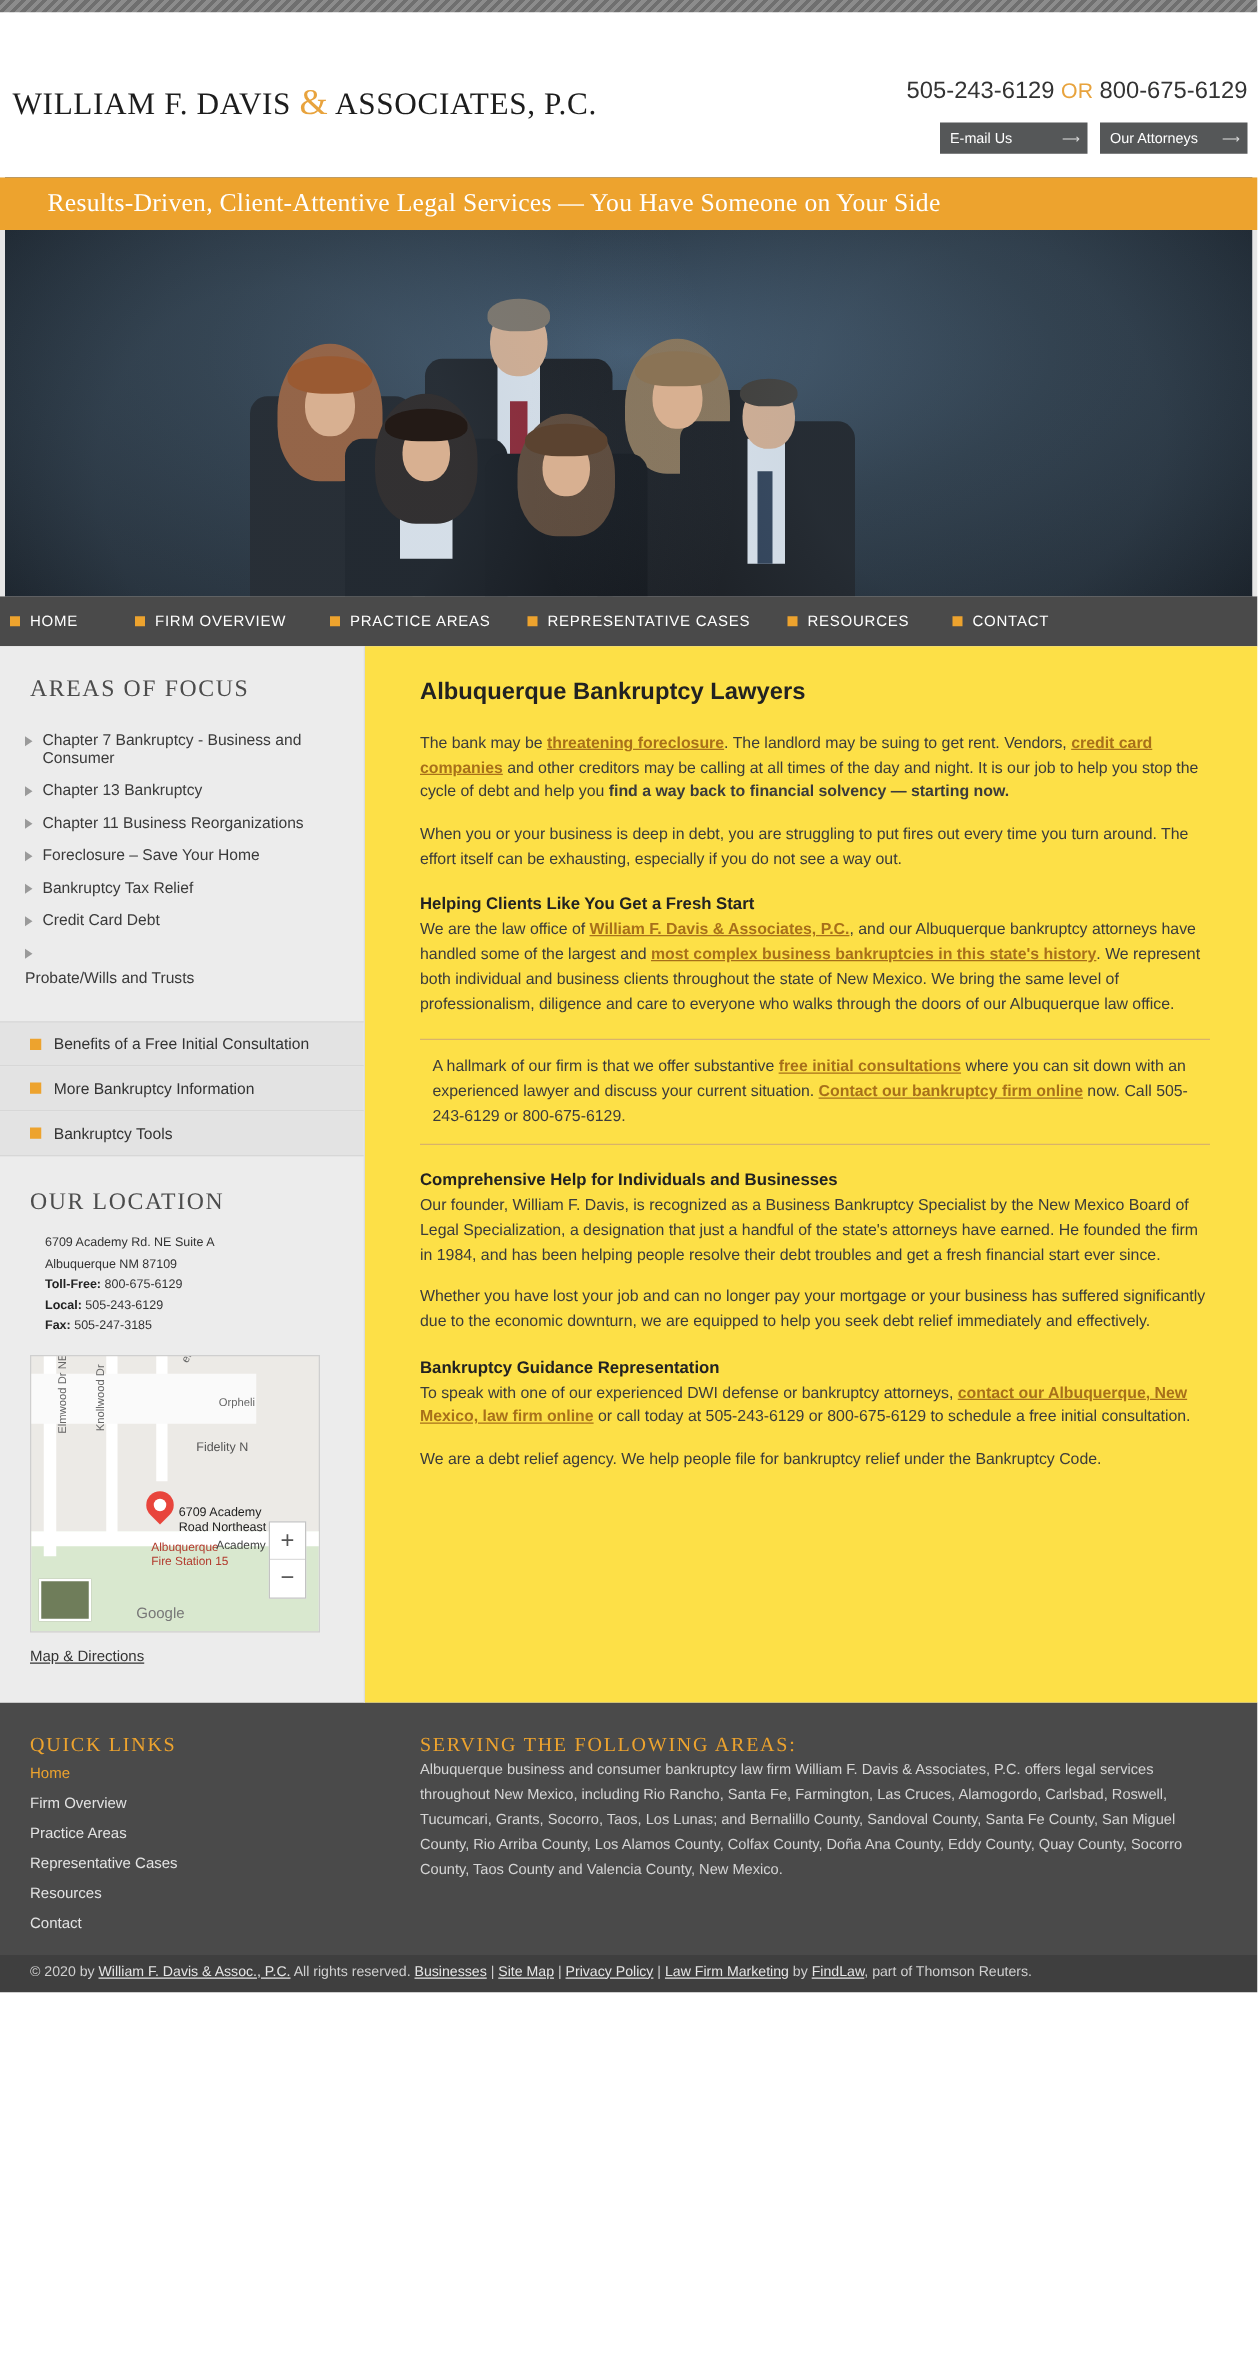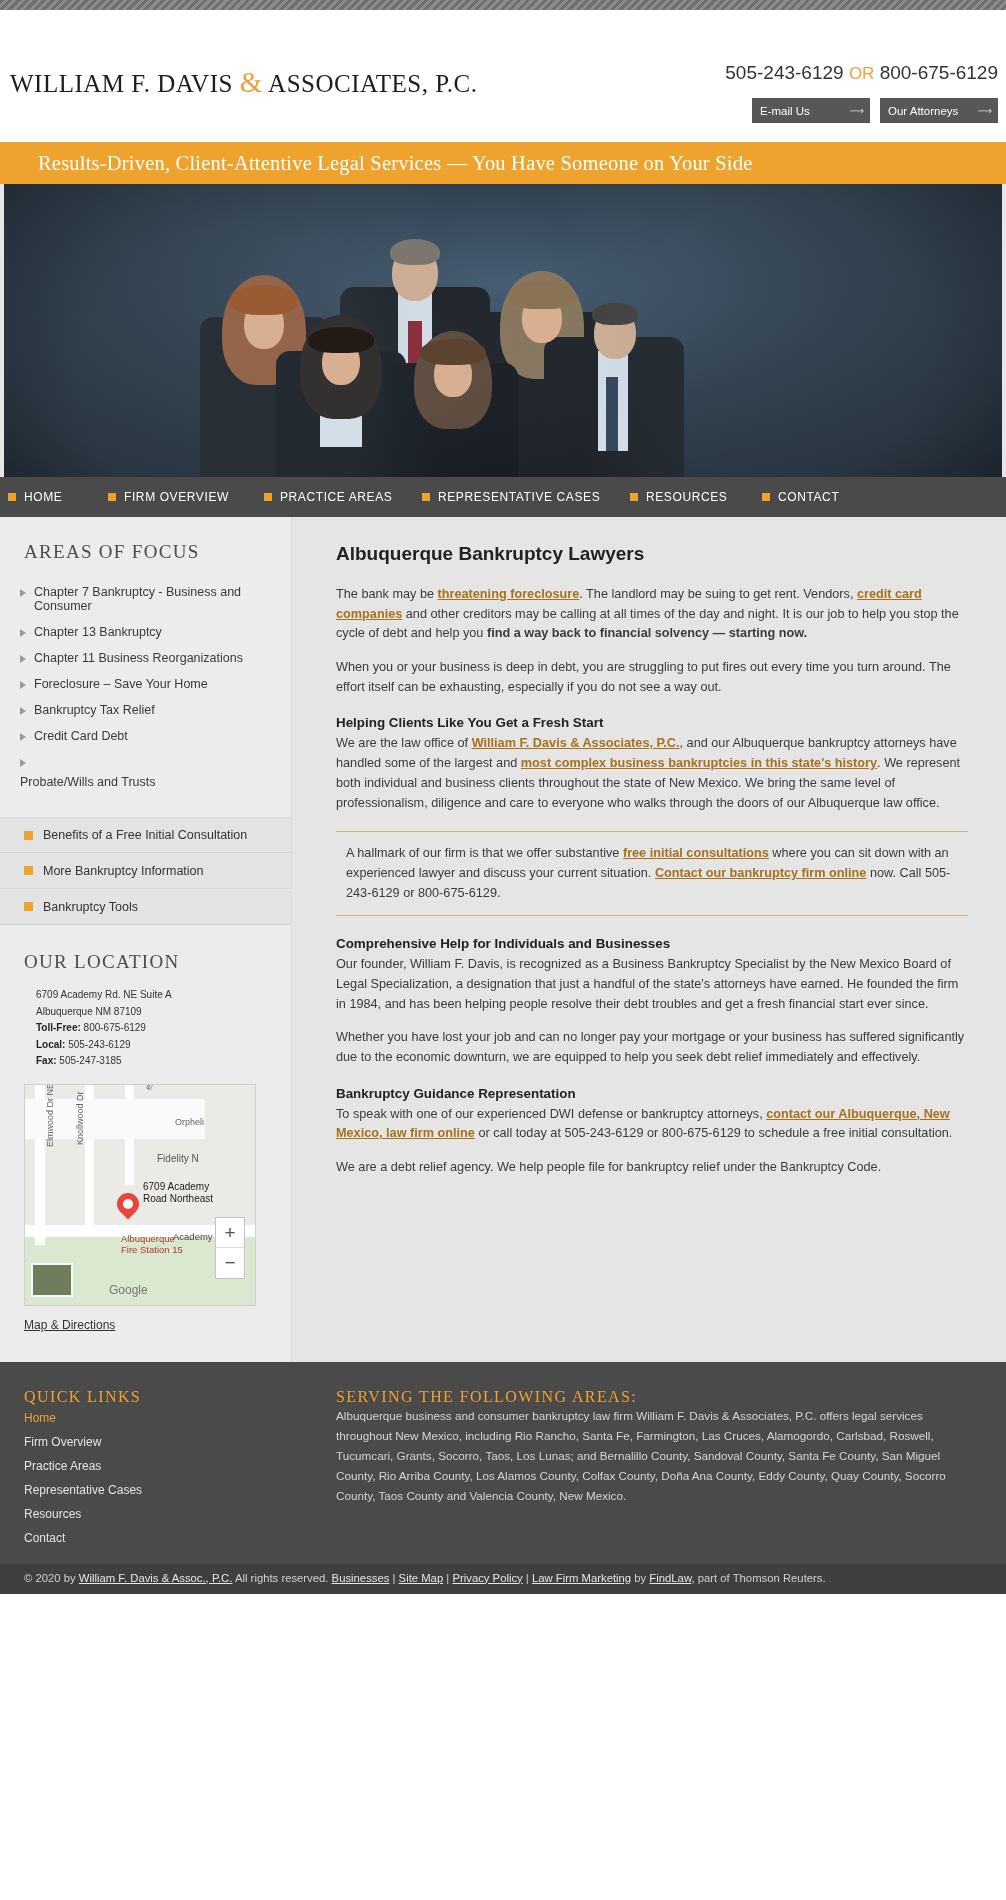--- a/index.html
+++ b/index.html
@@ -194,36 +194,36 @@
     position:absolute; left:92px; top:108px;
     width:22px; height:22px; background:#e8453c;
     border-radius:50% 50% 50% 50%;
     transform:rotate(45deg);
     border-radius:50% 50% 0 50%;
   }
   .map .pin i {
     position:absolute; left:6px; top:6px; width:10px; height:10px;
     background:#fff; border-radius:50%;
   }
-  .map .pinlbl { position:absolute; left:118px; top:96px; font-size:10px; color:#222; line-height:1.25; }
+  .map .pinlbl { position:absolute; left:118px; top:120px; font-size:10px; color:#222; line-height:1.25; }
   .map .zoom {
     position:absolute; right:10px; bottom:26px;
     width:30px; background:#fff; border:1px solid #c3c3c3;
     text-align:center; font-size:19px; color:#555;
   }
   .map .zoom div { height:30px; line-height:30px; cursor:pointer; }
   .map .zoom div:first-child { border-bottom:1px solid #ddd; }
   .map .gmark { position:absolute; left:84px; bottom:8px; font-size:12px; color:#777; font-family:"Liberation Sans",sans-serif;}
   .map .thumb { position:absolute; left:6px; bottom:8px; width:42px; height:34px; background:#6f7d5a; border:2px solid #fff; }
   .map .fire { position:absolute; left:96px; top:148px; font-size:9.5px; color:#b23b2e; line-height:1.2; }
   .mapdir { padding:12px 0 0 24px; font-size:12px; }
   .mapdir a { color:#333; text-decoration:underline; }
 
   
-  .main { flex:1; padding:26px 38px 60px 44px; background:#e5e5e5; }
+  .main { flex:1; padding:26px 38px 60px 44px; background:#fde047; }
   h1.title {
     font-size:19px;
     color:#222;
     margin:0 0 20px 0;
     font-family:"Liberation Sans",sans-serif;
   }
   .main p { margin:0 0 14px 0; line-height:1.55; font-size:12.7px; color:#3b3b3b; }
   .main h2 {
     font-size:13.4px; margin:18px 0 4px 0; color:#222;
   }

